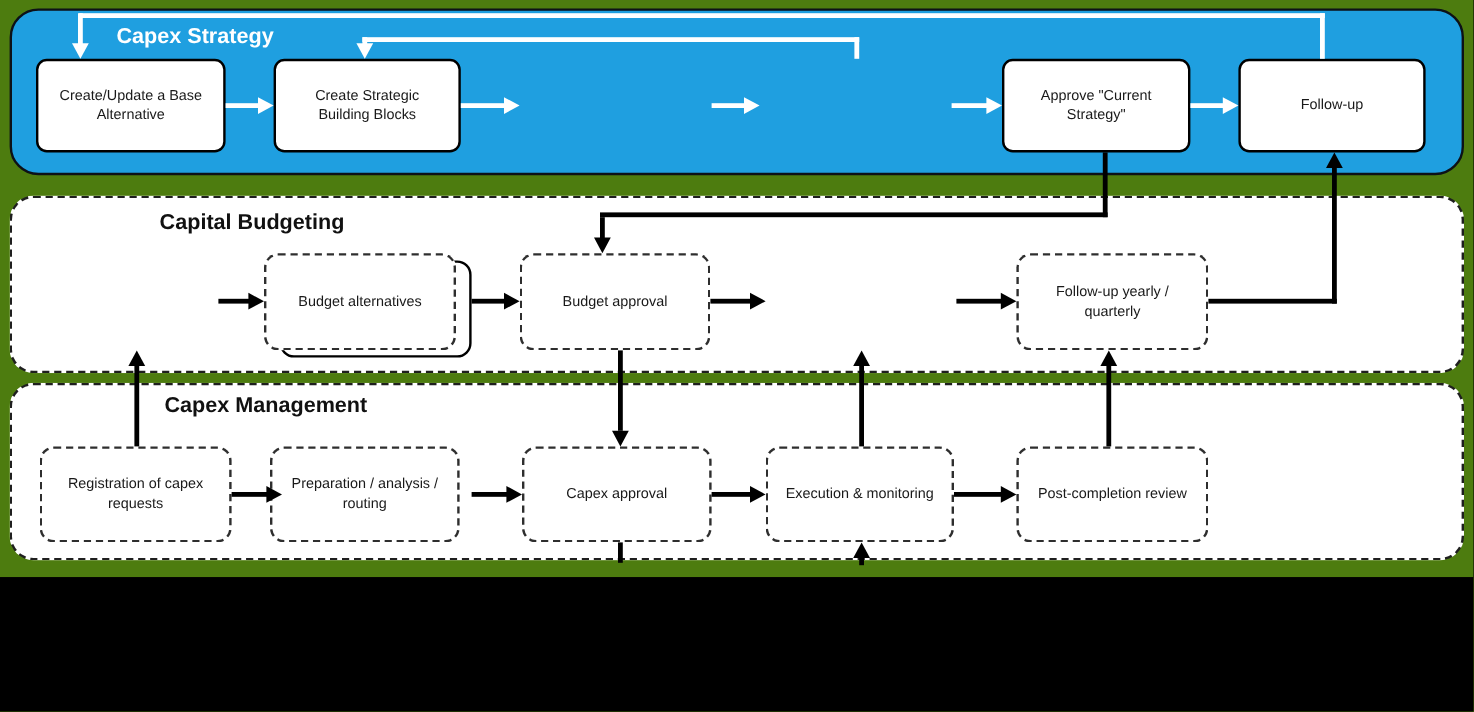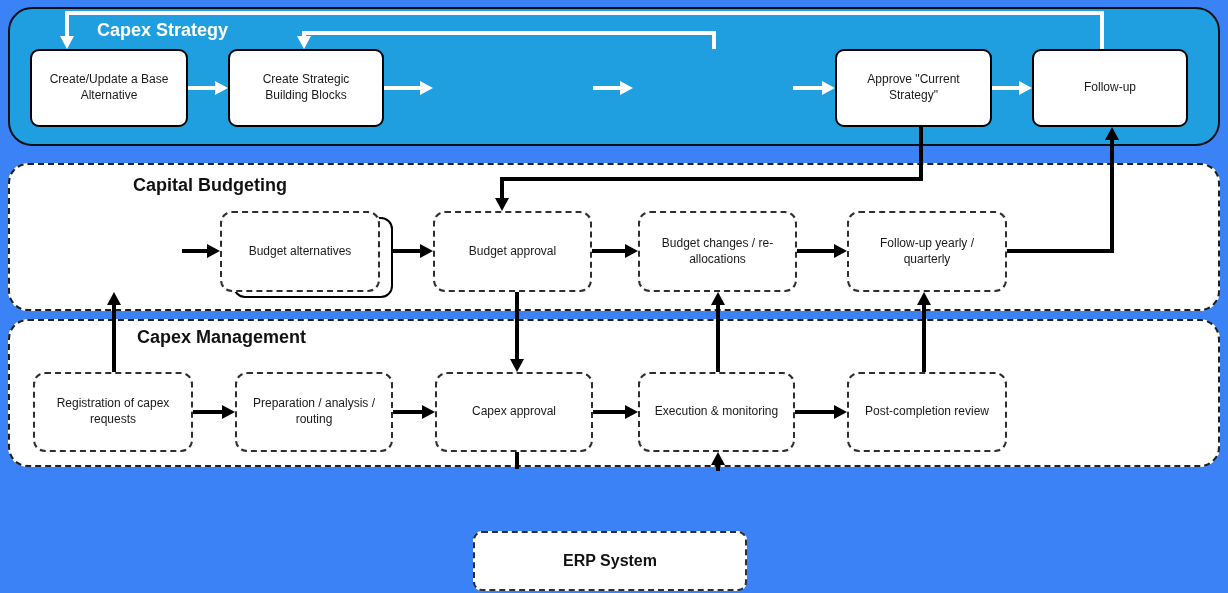--- a/index.html
+++ b/index.html
@@ -1,17 +1,17 @@
 <!DOCTYPE html>
 <html><head>
 <meta charset="utf-8">
 <style>
   html,body{margin:0;padding:0;background:#000;}
   .canvas{
-    position:relative;width:1228px;height:593px;background:#3b82f6;
+    position:relative;width:1228px;height:481px;background:#4d7c0f;
     font-family:"Liberation Sans", sans-serif;overflow:hidden;
   }
   
   .lane{position:absolute;box-sizing:border-box;}
   .lane-strategy{left:8px;top:7px;width:1212px;height:139px;background:#1f9fe0;border:2px solid #0d1117;border-radius:24px;}
   .lane-white{background:#fff;border:2px dashed #1f1f1f;border-radius:20px;}
   .lane-budgeting{left:8px;top:163px;width:1212px;height:148px;}
   .lane-management{left:8px;top:319px;width:1212px;height:148px;}
   .lane-title{position:absolute;font-weight:bold;font-size:18px;white-space:nowrap;}
   .t-strategy{left:97px;top:20px;color:#fff;}
@@ -54,25 +54,24 @@
   <div class="lane-title t-management">Capex Management</div>
 
   <div class="node node-solid" style="left:30px;width:158px;">Create/Update a Base Alternative</div>
   <div class="node node-solid" style="left:228px;width:156px;">Create Strategic Building Blocks</div>
   <div class="node node-solid" style="left:835px;width:157px;">Approve "Current Strategy"</div>
   <div class="node node-solid" style="left:1032px;width:156px;">Follow-up</div>
 
   <div class="node-stack"></div>
   <div class="node node-dashed row2" style="left:220px;width:160px;">Budget alternatives</div>
   <div class="node node-dashed row2" style="left:433px;width:159px;">Budget approval</div>
-  <div class="node node-dashed row2" style="left:638px;width:159px;">Budget changes / re-allocations</div>
   <div class="node node-dashed row2" style="left:847px;width:160px;">Follow-up yearly / quarterly</div>
 
   <div class="node node-dashed row3" style="left:33px;width:160px;">Registration of capex requests</div>
-  <div class="node node-dashed row3" style="left:235px;width:158px;">Preparation / analysis / routing</div>
+  <div class="node node-dashed row3" style="left:225px;width:158px;">Preparation / analysis / routing</div>
   <div class="node node-dashed row3" style="left:435px;width:158px;text-align:center;">Capex approval</div>
   <div class="node node-dashed row3" style="left:638px;width:157px;">Execution &amp; monitoring</div>
   <div class="node node-dashed row3" style="left:847px;width:160px;">Post-completion review</div>
 
   <div class="node node-erp">ERP System</div>
 
   <div class="conn">
     <div class="seg seg-w" style="left:188px;top:86px;width:29px;height:4px;"></div>
     <div class="hd hd-right-w" style="left:215px;top:81px;"></div>
   </div>

